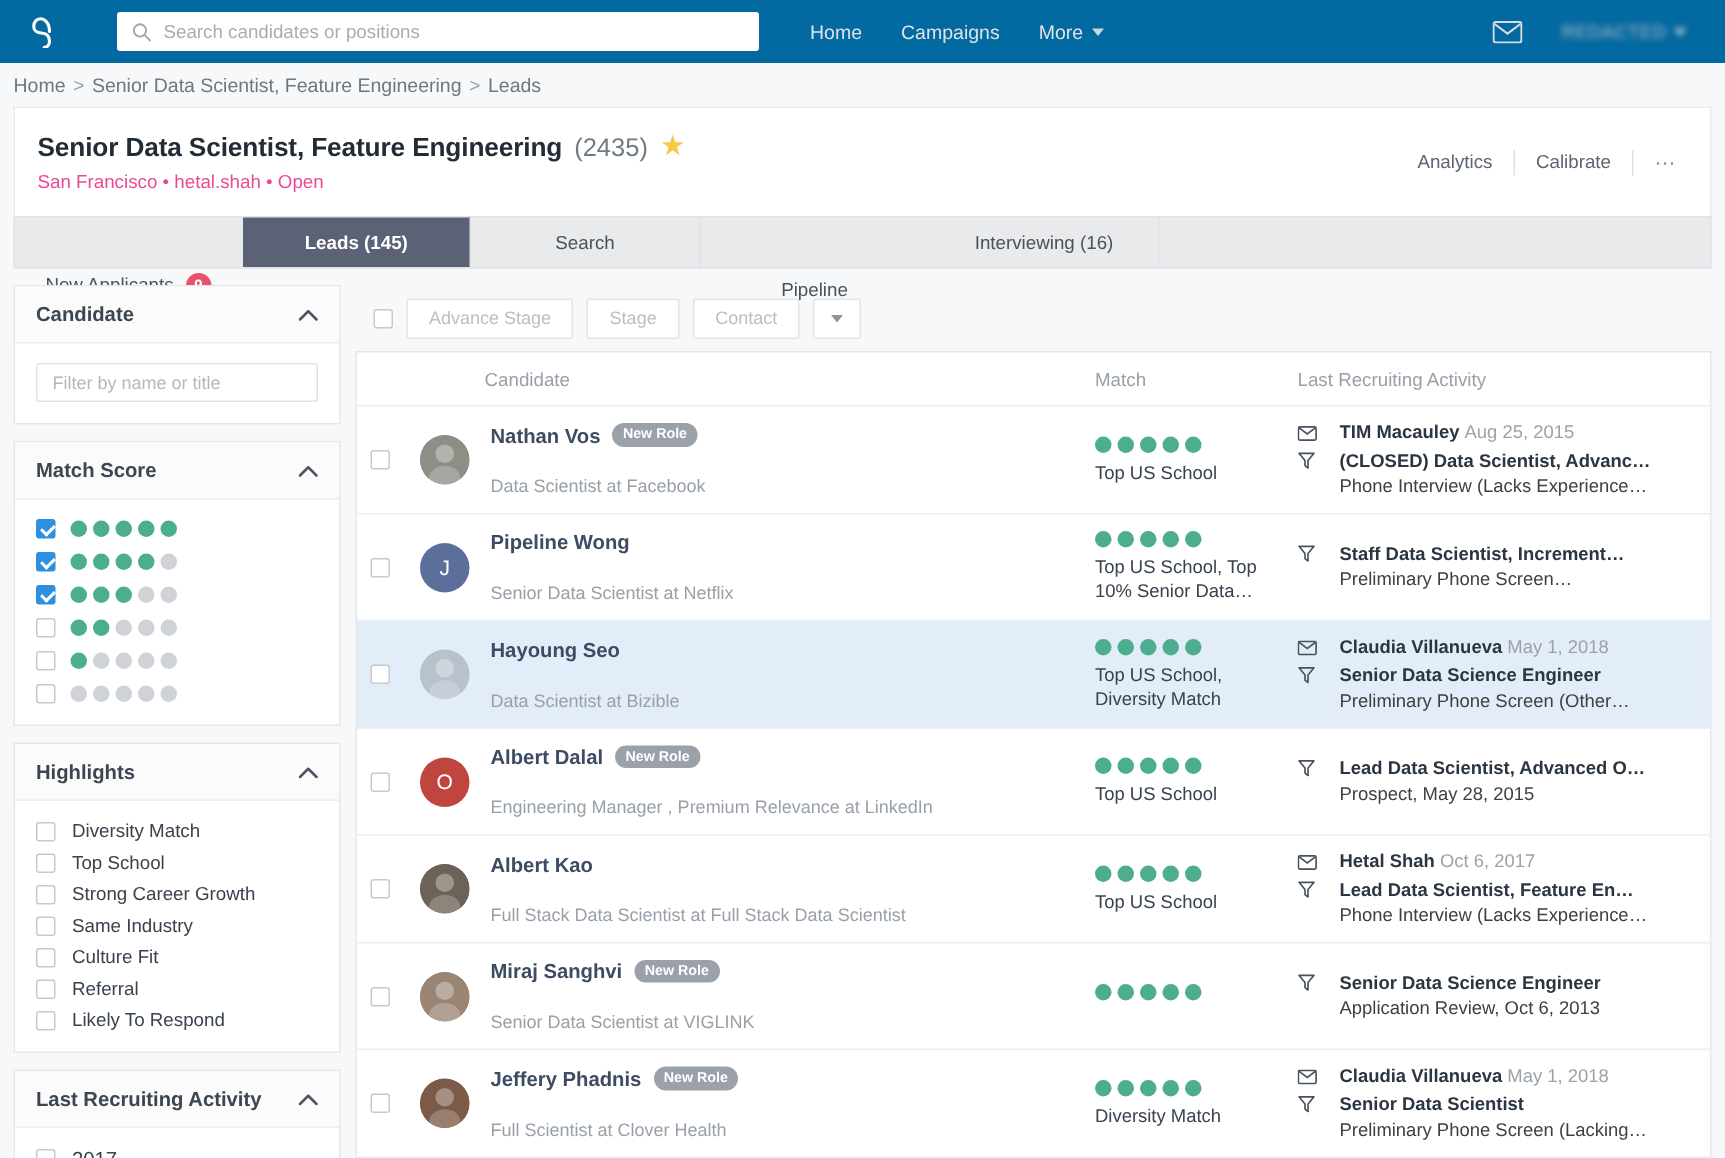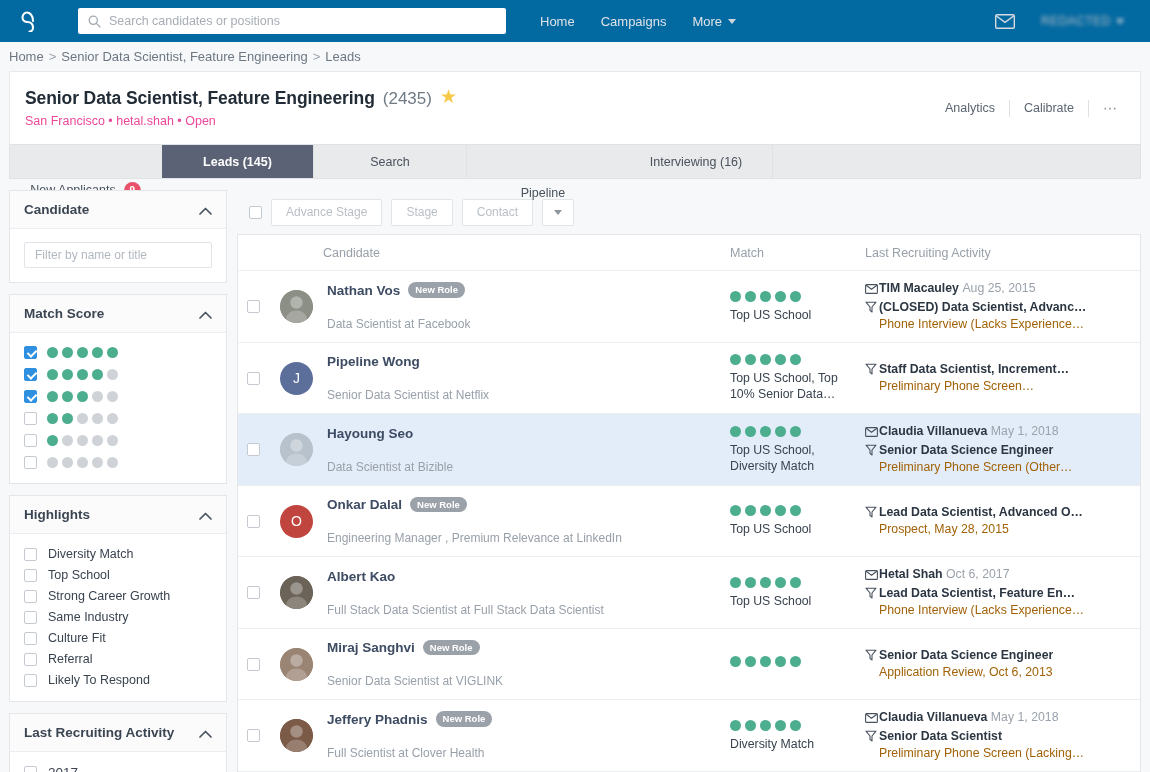--- a/index.html
+++ b/index.html
@@ -218,26 +218,26 @@
     font-size: 12px; color: #98a0a9; margin-top: 19px;
     white-space: nowrap; overflow: hidden; text-overflow: ellipsis;
   }
 
   .match-cell { padding-right: 6px; }
   .match-dots { display: flex; gap: 4px; margin-bottom: 5px; }
   .mdot { width: 11px; height: 11px; border-radius: 50%; background: #4cae8e; }
   .match-label { font-size: 12.3px; color: #39434f; line-height: 16px; }
 
   .act-cell { font-size: 12.3px; line-height: 17px; }
-  .act-line { display: flex; align-items: flex-start; gap: 1px; }
+  .act-line { display: flex; align-items: flex-start; gap: 15px; }
   .act-ico { width: 13px; flex: 0 0 13px; padding-top: 2px; }
   .act-txt { min-width: 0; }
   .act-strong { color: #2b3642; font-weight: bold; white-space: nowrap; overflow: hidden; text-overflow: ellipsis; }
   .act-date { color: #9aa2ab; font-weight: normal; }
-  .act-muted { color: #a16207; white-space: nowrap; overflow: hidden; text-overflow: ellipsis; }
+  .act-muted { color: #404040; white-space: nowrap; overflow: hidden; text-overflow: ellipsis; }
 
   
   .ph { width:100%; height:100%; }
 </style>
 </head>
 <body>
 
 <div class="topnav">
   <div class="logo">
     <svg width="26" height="22" viewBox="0 0 26 22">
@@ -632,21 +632,21 @@
             </div>
           </div>
           <div class="trow">
             <div class="col-check">
               <span class="cbox"></span>
             </div>
             <div class="col-cand">
               <div class="avatar" style="background: rgb(192, 69, 63);">O</div>
               <div class="cand-txt">
                 <div class="cand-name-line">
-                  <span class="cand-name">Onkar Dalal</span>
+                  <span class="cand-name">Albert Dalal</span>
                   <span class="newrole">New Role</span>
                 </div>
                 <div class="cand-sub">Engineering Manager , Premium Relevance at LinkedIn</div>
               </div>
             </div>
             <div class="col-match match-cell">
               <div class="match-dots">
                 <span class="mdot"></span>
                 <span class="mdot"></span>
                 <span class="mdot"></span>

